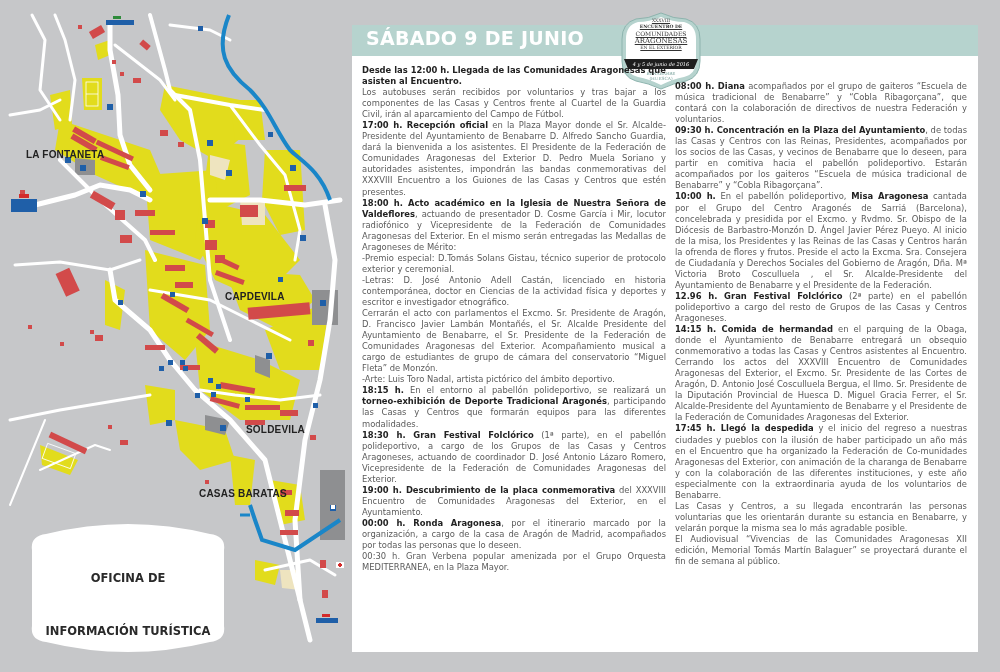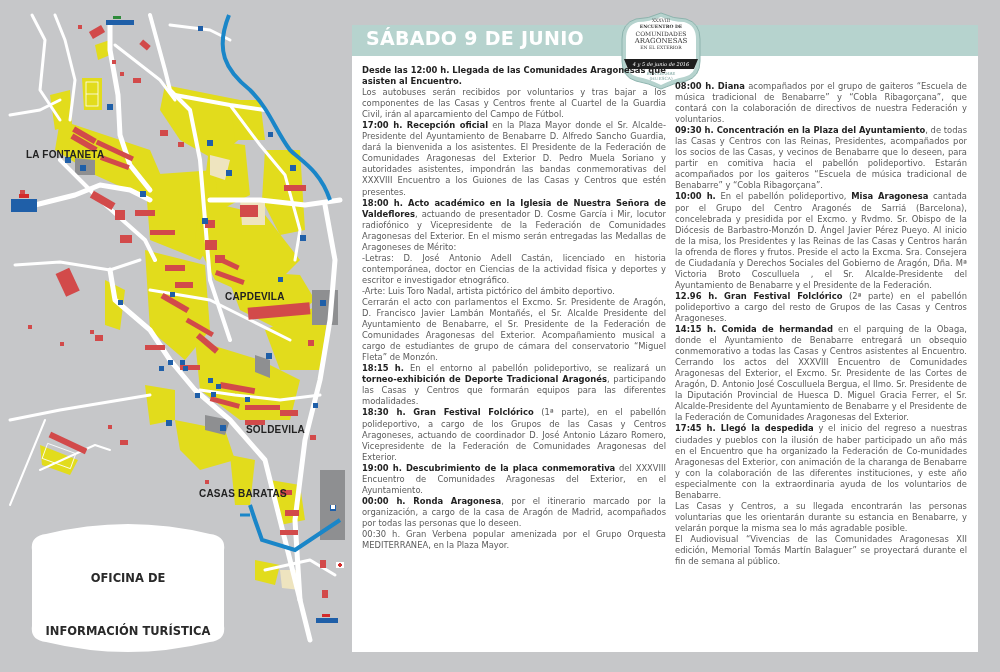--- a/index.html
+++ b/index.html
@@ -235,42 +235,43 @@
     <div class="day" id="day1">SÁBADO 9 DE JUNIO</div>
     <div class="day" id="day2">DOMINGO 5 DE JUNIO</div>
   </div>
 
   <div id="badge">
     <svg width="90" height="80" viewBox="0 0 90 80">
       <path d="M45 2 Q58 8 70 8 Q84 12 84 28 L84 50 Q84 66 70 70 Q58 72 45 78 Q32 72 20 70 Q6 66 6 50 L6 28 Q6 12 20 8 Q32 8 45 2 Z" fill="#b6d3ce" stroke="#8db4ae" stroke-width="1"></path>
       <path d="M45 6 Q57 11 68 11 Q80 14 80 28 L80 50 Q80 63 68 66 Q57 68 45 74 Q33 68 22 66 Q10 63 10 50 L10 28 Q10 14 22 11 Q33 11 45 6 Z" fill="#ffffff"></path>
       <path d="M8 48 L82 48 L78 58 L12 58 Z" fill="#1e1e1e"></path>
     </svg>
-    <div style="position:absolute;left:0;top:7px;width:90px;text-align:center;font-family:'DejaVu Serif',serif;color:#333;line-height:6px;">
+    <div style="position:absolute;left:0;top:7px;width:90px;text-align:center;font-family:'DejaVu Serif',serif;color:#333;line-height:6px;text-decoration:underline;">
       <div style="font-size:4.5px;">XXXVIII</div>
       <div style="font-size:4.5px;font-weight:bold;">ENCUENTRO DE</div>
       <div style="font-size:6px;line-height:7px;">COMUNIDADES</div>
       <div style="font-size:7px;line-height:8px;">ARAGONESAS</div>
       <div style="font-size:4.5px;">EN EL EXTERIOR</div>
     </div>
     <div style="position:absolute;left:10px;top:49px;width:70px;text-align:center;font-family:'DejaVu Serif',serif;font-size:5px;line-height:8px;color:#fff;font-style:italic;">4 y 5 de junio de 2016</div>
     <div style="position:absolute;left:0;top:60px;width:90px;text-align:center;font-family:'DejaVu Serif',serif;font-size:4.3px;line-height:5px;color:#7aa39d;">
       <div>BENABARRE</div>
       <div>(HUESCA)</div>
     </div>
   </div>
 
   <div class="col" id="col1">
       <p><b>Desde las 12:00 h. Llegada de las Comunidades Aragonesas que asisten al Encuentro.</b></p>
       <p><span>Los autobuses serán recibidos por voluntarios y tras bajar a los componentes de las Casas y Centros frente al Cuartel de la Guardia Civil, irán al aparcamiento del Campo de Fútbol.</span></p>
       <p><b>17:00 h. Recepción oficial</b><span> en la Plaza Mayor donde el Sr. Alcalde-Presidente del Ayuntamiento de Benabarre D. Alfredo Sancho Guardia, dará la bienvenida a los asistentes. El Presidente de la Federación de Comunidades Aragonesas del Exterior D. Pedro Muela Soriano y autoridades asistentes, impondrán las bandas conmemorativas del XXXVIII Encuentro a los Guiones de las Casas y Centros que estén presentes.</span></p>
       <p><b>18:00 h. Acto académico en la Iglesia de Nuestra Señora de Valdeflores</b><span>, actuando de presentador D. Cosme García i Mir, locutor radiofónico y Vicepresidente de la Federación de Comunidades Aragonesas del Exterior. En el mismo serán entregadas las Medallas de Aragoneses de Mérito:</span></p>
+      <p><span>-Premio especial: D.Tomás Solans Gistau, técnico superior de protocolo exterior y ceremonial.</span></p>
       <p><span>-Letras: D. José Antonio Adell Castán, licenciado en historia contemporánea, doctor en Ciencias de la actividad física y deportes y escritor e investigador etnográfico.</span></p>
+      <p><span>Cerrarán el acto con parlamentos el Excmo. Sr. Presidente de Aragón, D. Francisco Javier Lambán Montañés, el Sr. Alcalde Presidente del Ayuntamiento de Benabarre, el Sr. Presidente de la Federación de Comunidades Aragonesas del Exterior. Acompañamiento musical a cargo de estudiantes de grupo de cámara del conservatorio “Miguel Fleta” de Monzón.</span></p>
       <p><span>-Arte: Luis Toro Nadal, artista pictórico del ámbito deportivo.</span></p>
-      <p><span>Cerrarán el acto con parlamentos el Excmo. Sr. Presidente de Aragón, D. Francisco Javier Lambán Montañés, el Sr. Alcalde Presidente del Ayuntamiento de Benabarre, el Sr. Presidente de la Federación de Comunidades Aragonesas del Exterior. Acompañamiento musical a cargo de estudiantes de grupo de cámara del conservatorio “Miguel Fleta” de Monzón.</span></p>
       <p><b>18:15 h.</b><span> En el entorno al pabellón polideportivo, se realizará un </span><b>torneo-exhibición de Deporte Tradicional Aragonés</b><span>, participando las Casas y Centros que formarán equipos para las diferentes modalidades.</span></p>
       <p><b>18:30 h. Gran Festival Folclórico</b><span> (1ª parte), en el pabellón polideportivo, a cargo de los Grupos de las Casas y Centros Aragoneses, actuando de coordinador D. José Antonio Lázaro Romero, Vicepresidente de la Federación de Comunidades Aragonesas del Exterior.</span></p>
       <p><b>19:00 h. Descubrimiento de la placa conmemorativa</b><span> del XXXVIII Encuentro de Comunidades Aragonesas del Exterior, en el Ayuntamiento.</span></p>
       <p><b>00:00 h. Ronda Aragonesa</b><span>, por el itinerario marcado por la organización, a cargo de la casa de Aragón de Madrid, acompañados por todas las personas que lo deseen.</span></p>
       <p><span>00:30 h. Gran Verbena popular amenizada por el Grupo Orquesta MEDITERRANEA, en la Plaza Mayor.</span></p>
     </div>
   <div class="col" id="col2">
       <p><b>08:00 h. Diana</b><span> acompañados por el grupo de gaiteros “Escuela de música tradicional de Benabarre” y “Cobla Ribagorçana”, que contará con la colaboración de directivos de nuestra Federación y voluntarios.</span></p>
       <p><b>09:30 h. Concentración en la Plaza del Ayuntamiento</b><span>, de todas las Casas y Centros con las Reinas, Presidentes, acompañados por los socios de las Casas, y vecinos de Benabarre que lo deseen, para partir en comitiva hacia el pabellón polideportivo. Estarán acompañados por los gaiteros “Escuela de música tradicional de Benabarre” y “Cobla Ribagorçana”.</span></p>
       <p><b>10:00 h.</b><span> En el pabellón polideportivo, </span><b>Misa Aragonesa</b><span> cantada por el Grupo del Centro Aragonés de Sarriá (Barcelona), concelebrada y presidida por el Excmo. y Rvdmo. Sr. Obispo de la Diócesis de Barbastro-Monzón D. Ángel Javier Pérez Pueyo. Al inicio de la misa, los Presidentes y las Reinas de las Casas y Centros harán la ofrenda de flores y frutos. Preside el acto la Excma. Sra. Consejera de Ciudadanía y Derechos Sociales del Gobierno de Aragón, Dña. Mª Victoria Broto Cosculluela , el Sr. Alcalde-Presidente del Ayuntamiento de Benabarre y el Presidente de la Federación.</span></p>

